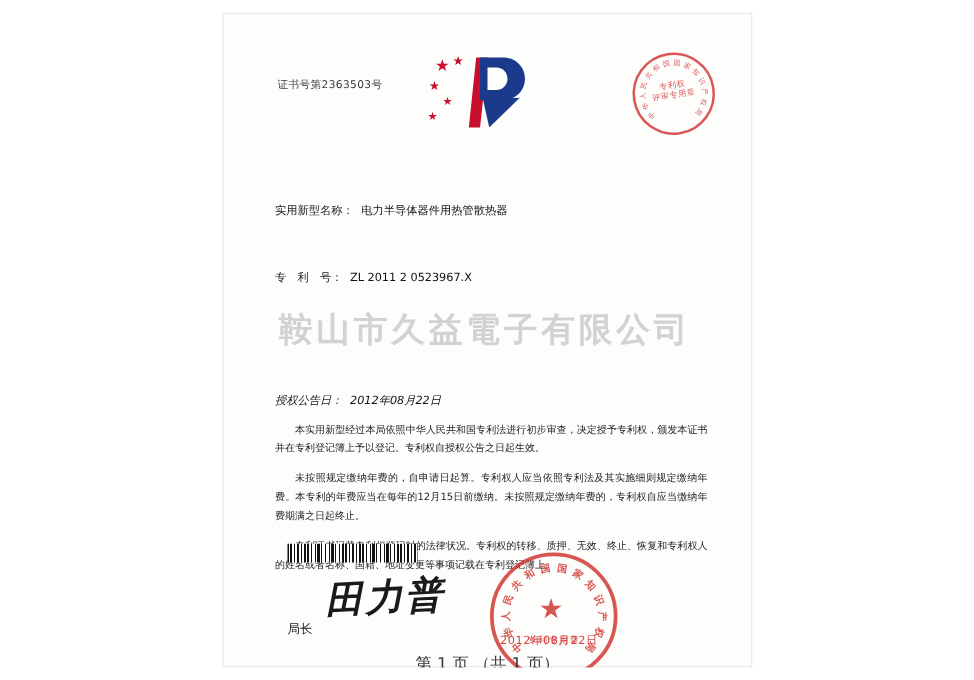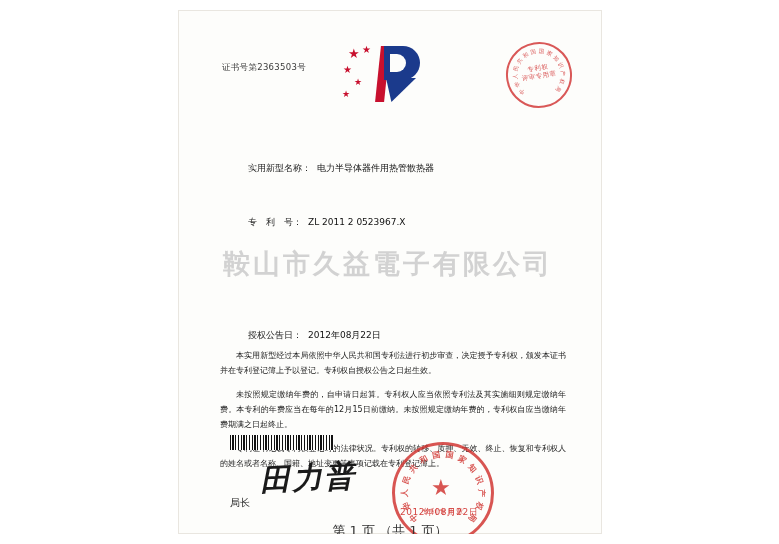--- a/index.html
+++ b/index.html
@@ -173,37 +173,36 @@
   }
 
   
   .field {
     position: absolute;
     left: 42px;
     font-size: 9px;
     color: #222;
     white-space: nowrap;
     font-family: "DejaVu Sans", "Liberation Sans", sans-serif;
-    margin-left: 28px;
   }
   .field .lbl {
     display: inline-block;
     color: #222;
   }
   .field .val {
     display: inline-block;
     margin-left: 6px;
     color: #111;
   }
   #f-name   { top: 152px; }
   #f-inventor { top: 178px; }
   #f-patentno { top: 206px; text-align: right; }
   #f-appno  { top: 234px; }
   #f-holder { top: 262px; }
-  #f-granted{ top: 319px; }
+  #f-granted{ top: 304px; font-style: italic; }
 
   
   #watermark {
     position: absolute;
     left: -60px;
     top: 236px;
     width: 540px;
     text-align: center;
     font-family: "DejaVu Serif", "Liberation Serif", serif;
     font-weight: bold;
@@ -219,21 +218,20 @@
   #body-text {
     position: absolute;
     left: 42px;
     right: 36px;
     top: 326px;
     font-size: 8px;
     line-height: 15px;
     color: #1c1c1c;
     text-align: justify;
     font-family: "DejaVu Sans", "Liberation Sans", sans-serif;
-    margin-top: 12px;
   }
   #body-text p {
     margin: 0 0 9px 0;
     text-indent: 16px;
   }
 
   
   #barcode {
     position: absolute;
     left: 52px;

